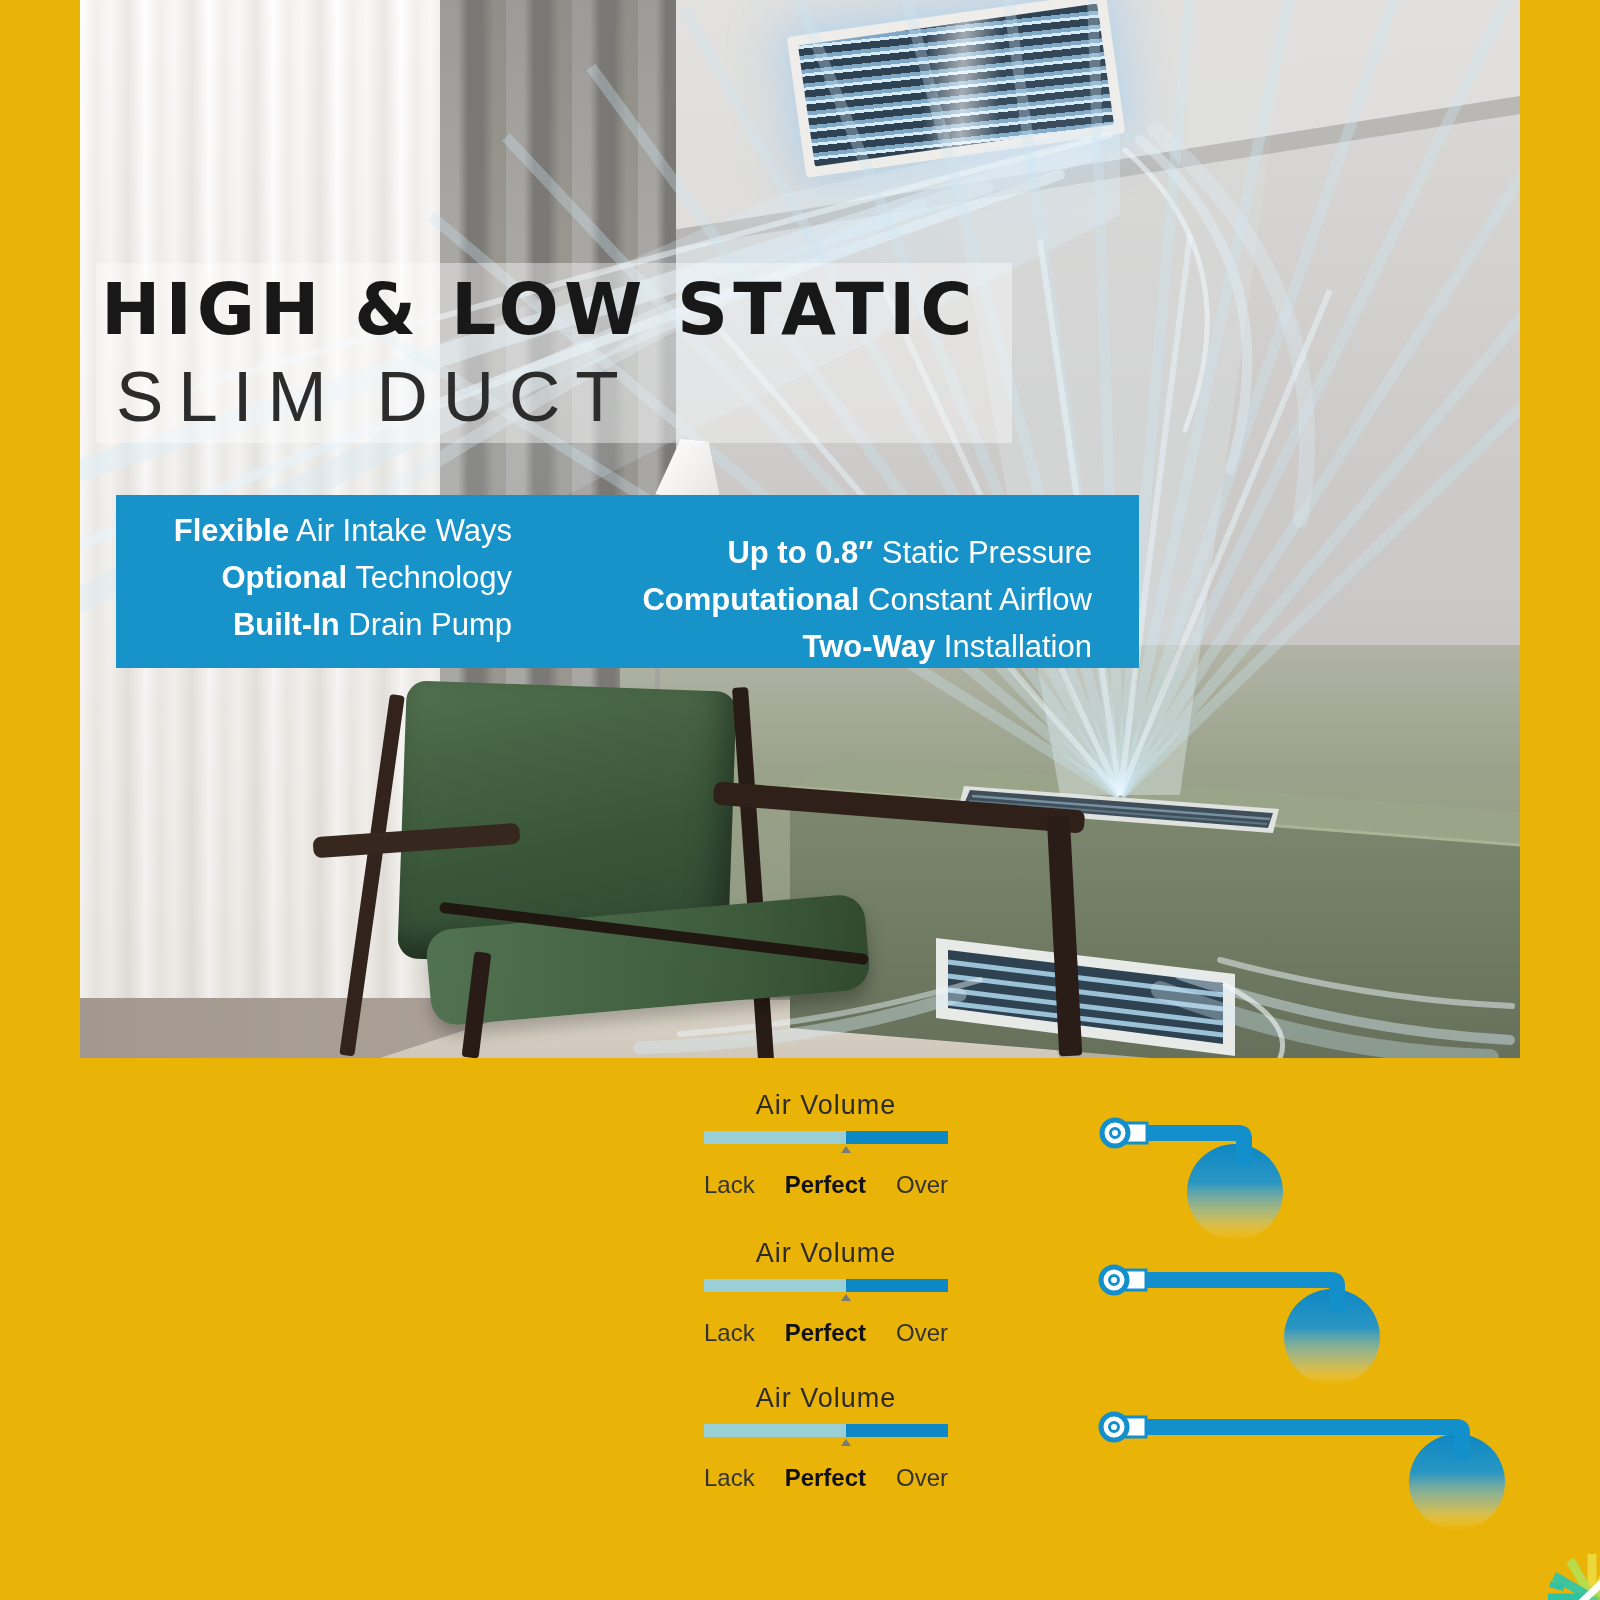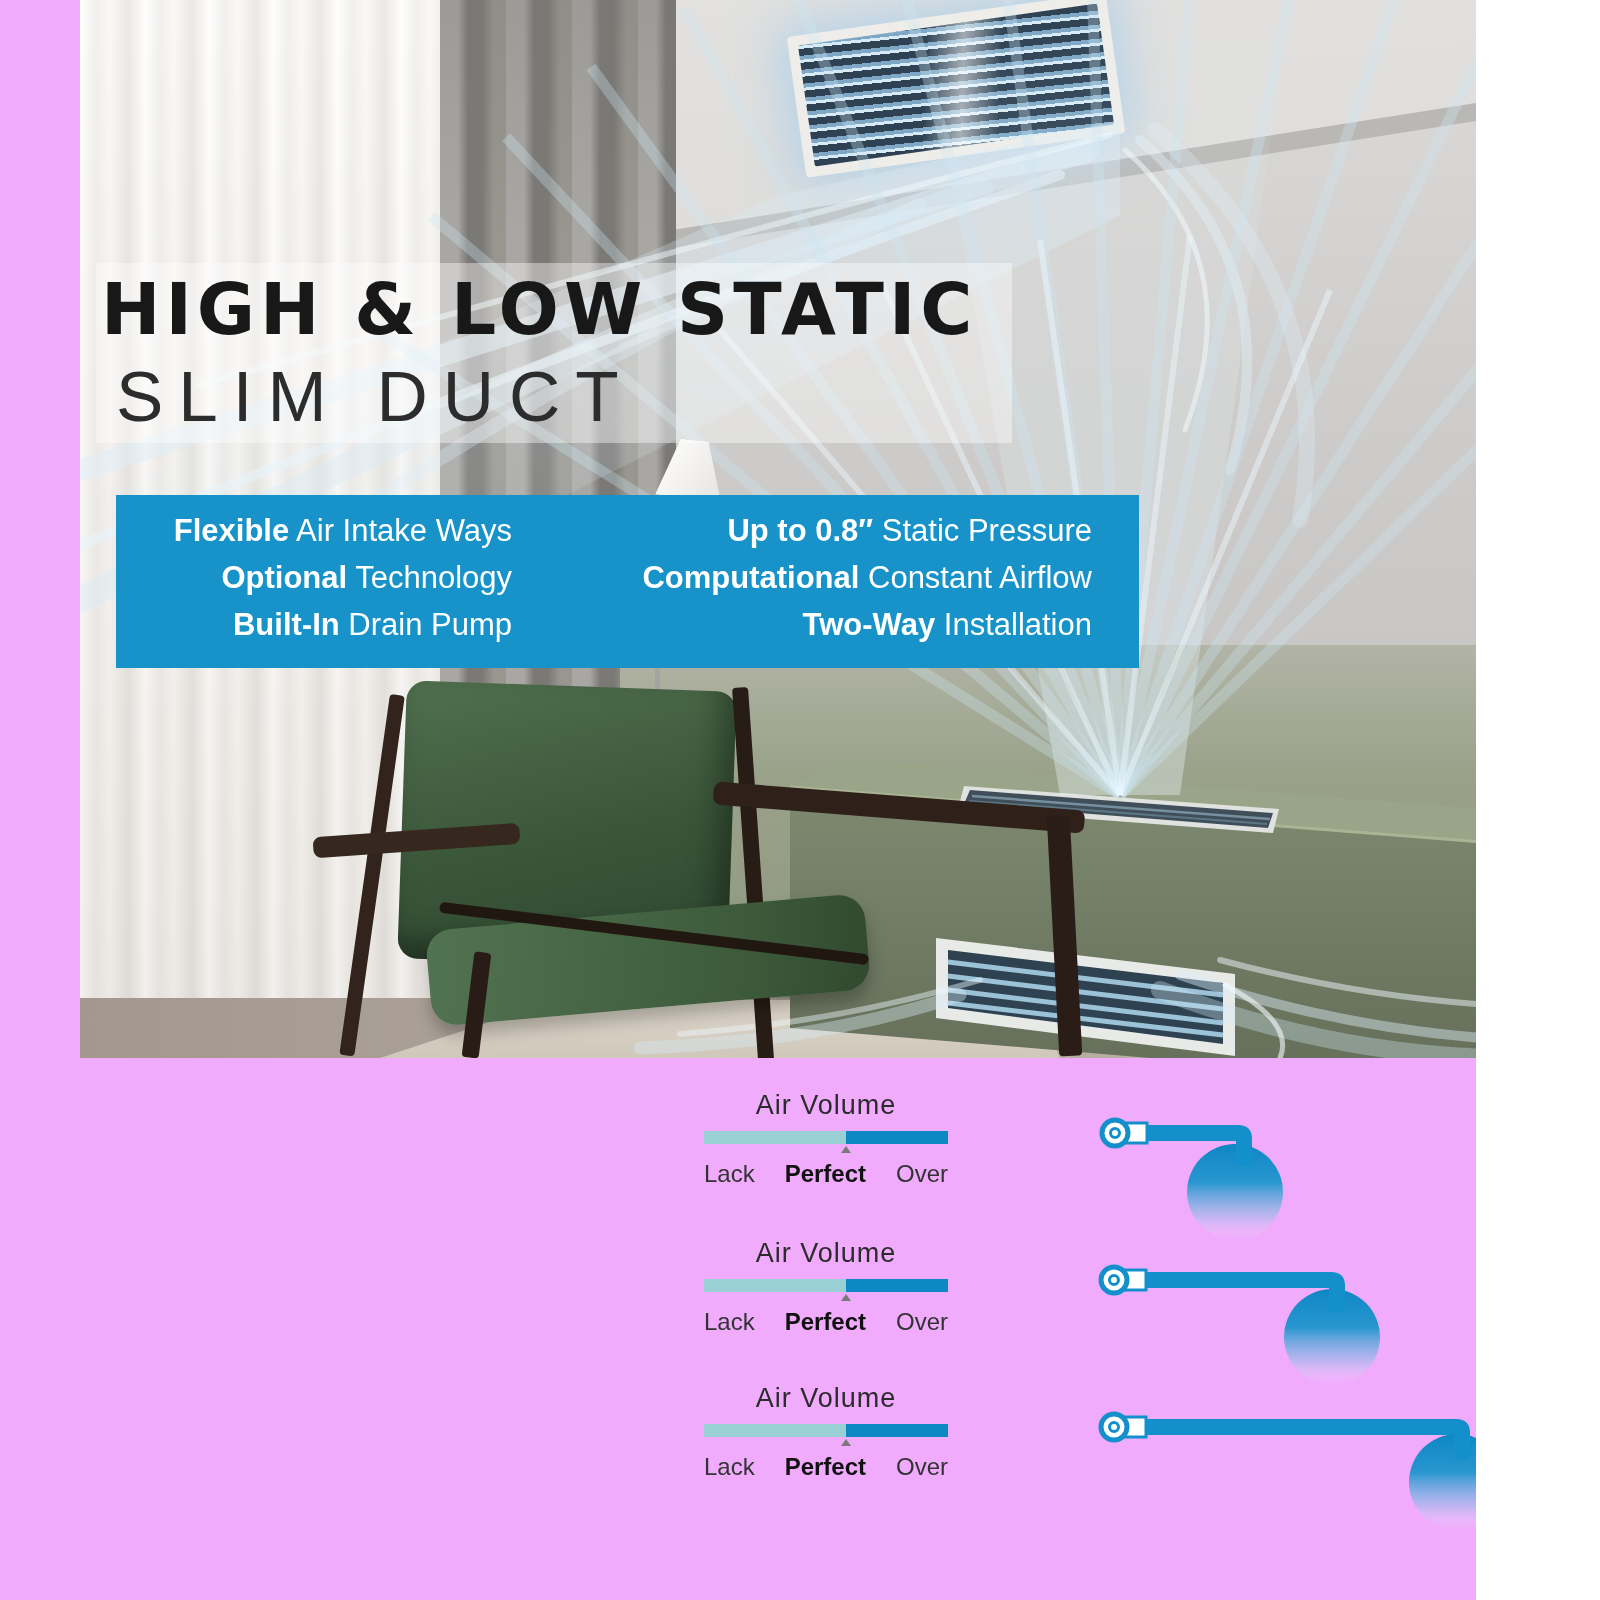--- a/index.html
+++ b/index.html
@@ -1,17 +1,17 @@
 <!DOCTYPE html>
 <html><head>
 <meta charset="utf-8">
 <style>
   html,body{margin:0;padding:0;}
   body{width:1600px;height:1600px;background:#ffffff;font-family:"Liberation Sans","DejaVu Sans",sans-serif;}
-  .page{position:relative;width:1476px;height:1600px;overflow:hidden;background:#f0abfc;}
+  .page{position:relative;width:1600px;height:1600px;overflow:hidden;background:#eab308;}
 
   
   .photo{position:absolute;left:80px;top:0;width:1440px;height:1058px;overflow:hidden;background:#cac9c7;}
   .wall{position:absolute;inset:0;background:linear-gradient(180deg,#dcdbd9 0%,#cdccca 40%,#c6c5c3 70%,#c9c8c5 100%);}
   .soffit{position:absolute;inset:0;background:linear-gradient(175deg,#e3e2e0,#d0cfcc);clip-path:polygon(390px 0,1440px 0,1440px 96px,390px 262px);}
   .soffit-shadow{position:absolute;inset:0;background:#a9a8a5;opacity:.65;clip-path:polygon(390px 262px,1440px 96px,1440px 114px,390px 280px);}
   .ceil-wedge{position:absolute;inset:0;background:linear-gradient(180deg,#f0efed,#d8d7d4);clip-path:polygon(0 0,390px 0,150px 60px,0 110px);}
   .vent-ceiling{position:absolute;left:715px;top:14px;width:322px;height:142px;transform:rotate(-8deg);background:#eeedea;border-radius:4px;box-shadow:0 0 48px 12px rgba(170,205,235,.75);}
   .vent-ceiling .slats{position:absolute;inset:10px;background:repeating-linear-gradient(182deg,#2e4254 0 7px,#7ea8c6 7px 11px,#d7ebf7 11px 14px);border-radius:2px;}
   .vent-ceiling .sheen{position:absolute;inset:10px;background:linear-gradient(100deg,rgba(255,255,255,0) 40%,rgba(255,255,255,.55) 52%,rgba(255,255,255,0) 64%);}
@@ -40,32 +40,32 @@
   .stretcher{position:absolute;left:358px;top:928px;width:432px;height:11px;background:#1f140f;transform:rotate(7deg);border-radius:6px;opacity:.95;}
   
   .title-band{position:absolute;left:16px;top:263px;width:916px;height:180px;background:rgba(255,255,255,.40);}
   .title1{position:absolute;left:21px;top:268px;font-family:"DejaVu Sans",sans-serif;font-weight:bold;font-size:71px;letter-spacing:5px;color:#181818;}
   .title2{position:absolute;left:24px;top:356px;font-family:"Liberation Sans",sans-serif;font-weight:400;font-size:71px;letter-spacing:15px;color:#2c2c2c;margin-left:12px;}
   
   .banner{position:absolute;left:36px;top:495px;width:1023px;height:173px;background:#1793ca;}
   .bcol{position:absolute;top:12px;font-size:31px;line-height:47px;color:#ffffff;text-align:right;}
   .bcol .b{font-weight:bold;}
   .bcol-left{left:0;width:396px;}
-  .bcol-right{left:396px;width:580px;}
+  .bcol-right{left:396px;width:580px;margin-top:22px;}
 
   
   .tech-head{position:absolute;left:80px;top:1076px;width:560px;font-family:"DejaVu Sans",sans-serif;font-weight:bold;font-size:39px;line-height:46px;color:#1d1d1f;}
   .tech-body{position:absolute;left:80px;top:1186px;width:560px;font-size:29px;line-height:39px;color:#3c3c3c;letter-spacing:.5px;}
   .gauge{position:absolute;left:704px;width:244px;}
   .gauge .gtitle{text-align:center;font-size:27px;color:#2b2b2b;letter-spacing:1px;}
   .gauge .gbar{position:relative;margin-top:10px;height:13px;background:#99cfd5;}
   .gauge .gbar .gfill{position:absolute;right:0;top:0;height:100%;width:42%;background:#0e87c5;}
   .gauge .gmark{position:relative;height:9px;}
   .gauge .gmark span{position:absolute;left:58%;transform:translateX(-50%);top:2px;width:0;height:0;border-left:5px solid transparent;border-right:5px solid transparent;border-bottom:7px solid #7a7a7a;}
-  .gauge .glabels{display:flex;justify-content:space-between;margin-top:7px;font-size:24px;color:#333;}
+  .gauge .glabels{display:flex;justify-content:space-between;margin-top:18px;font-size:24px;color:#333;}
   .gauge .glabels .perfect{font-weight:bold;color:#111;}
   .g1{top:1090px}.g2{top:1238px}.g3{top:1383px}
   .pipes{position:absolute;left:1080px;top:1090px;width:520px;height:440px;}
   .logo{position:absolute;left:1520px;top:1528px;width:80px;height:72px;}
 </style>
 </head>
 <body>
 
 <div class="page">
 

